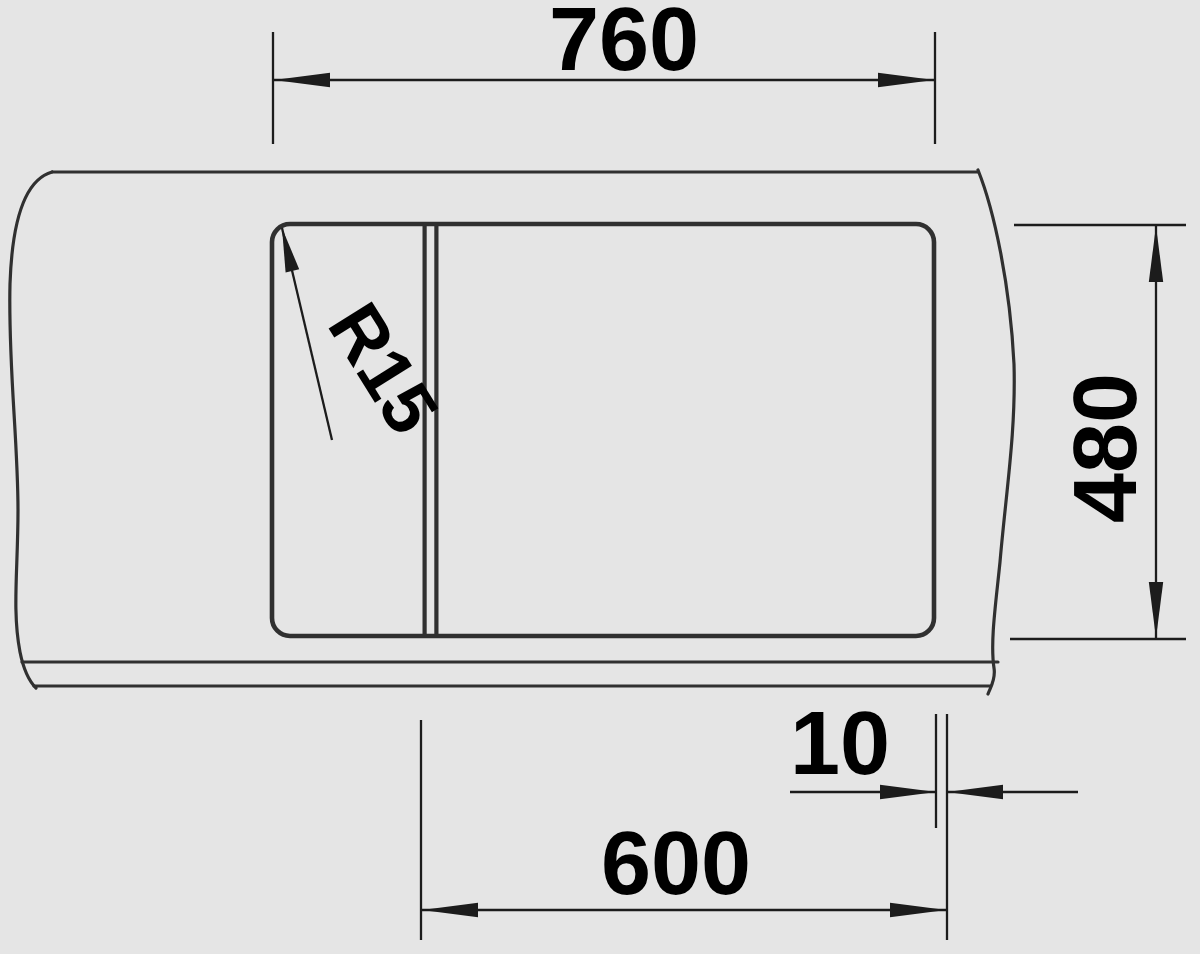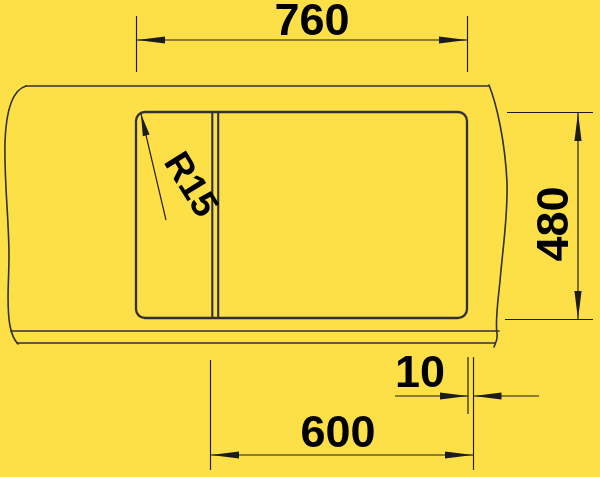--- a/index.html
+++ b/index.html
@@ -1,16 +1,16 @@
 <!DOCTYPE html>
 <html><head>
 <meta charset="utf-8">
 <style>
   html,body{margin:0;padding:0;background:#ffffff;}
-  .canvas{position:relative;width:600px;height:477px;background:#fde047;overflow:hidden;}
+  .canvas{position:relative;width:600px;height:477px;background:#e5e5e5;overflow:hidden;}
   svg{display:block;}
   text{font-family:"Liberation Sans","DejaVu Sans",sans-serif;font-weight:bold;}
   .dim-text{font-size:45px;}
   .rad-text{font-size:37px;}
 </style>
 </head>
 <body>
 
 <div class="canvas">
   <svg width="600" height="477" viewBox="0 0 600 477">

